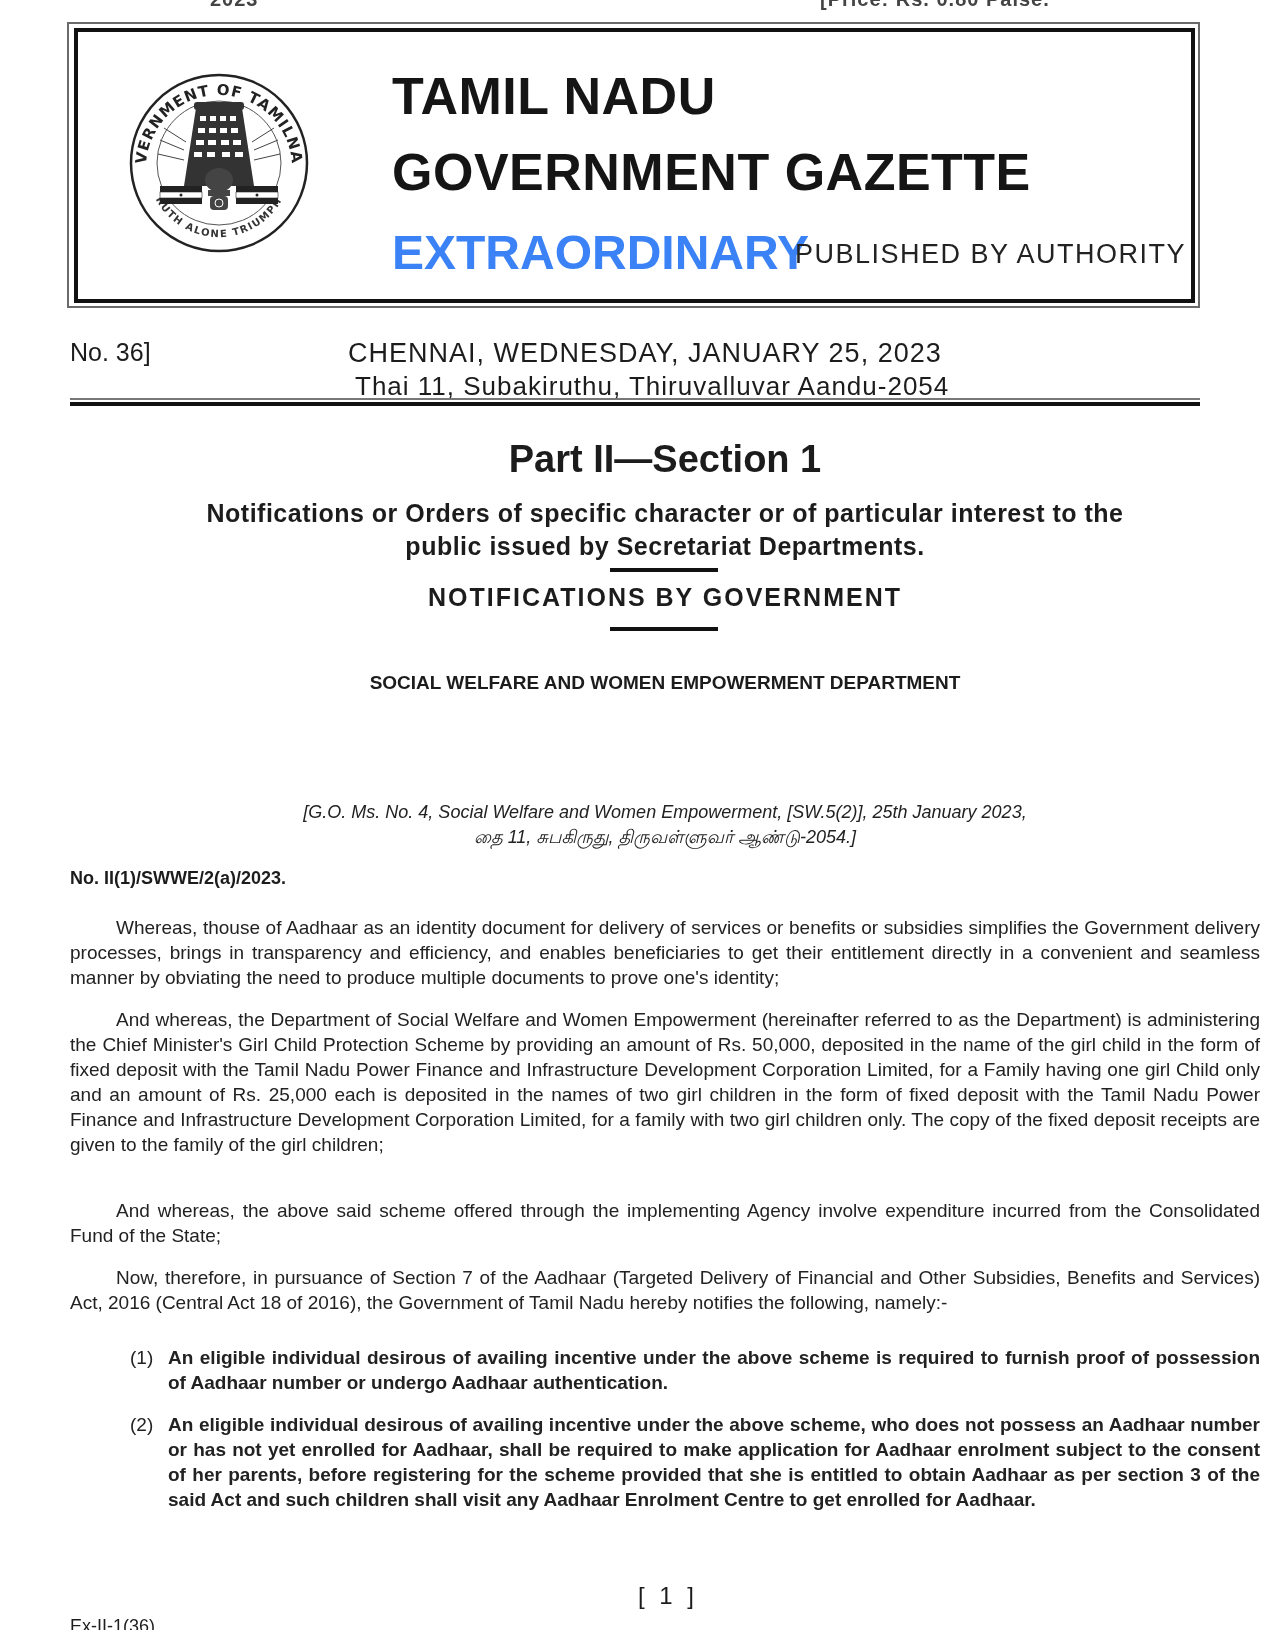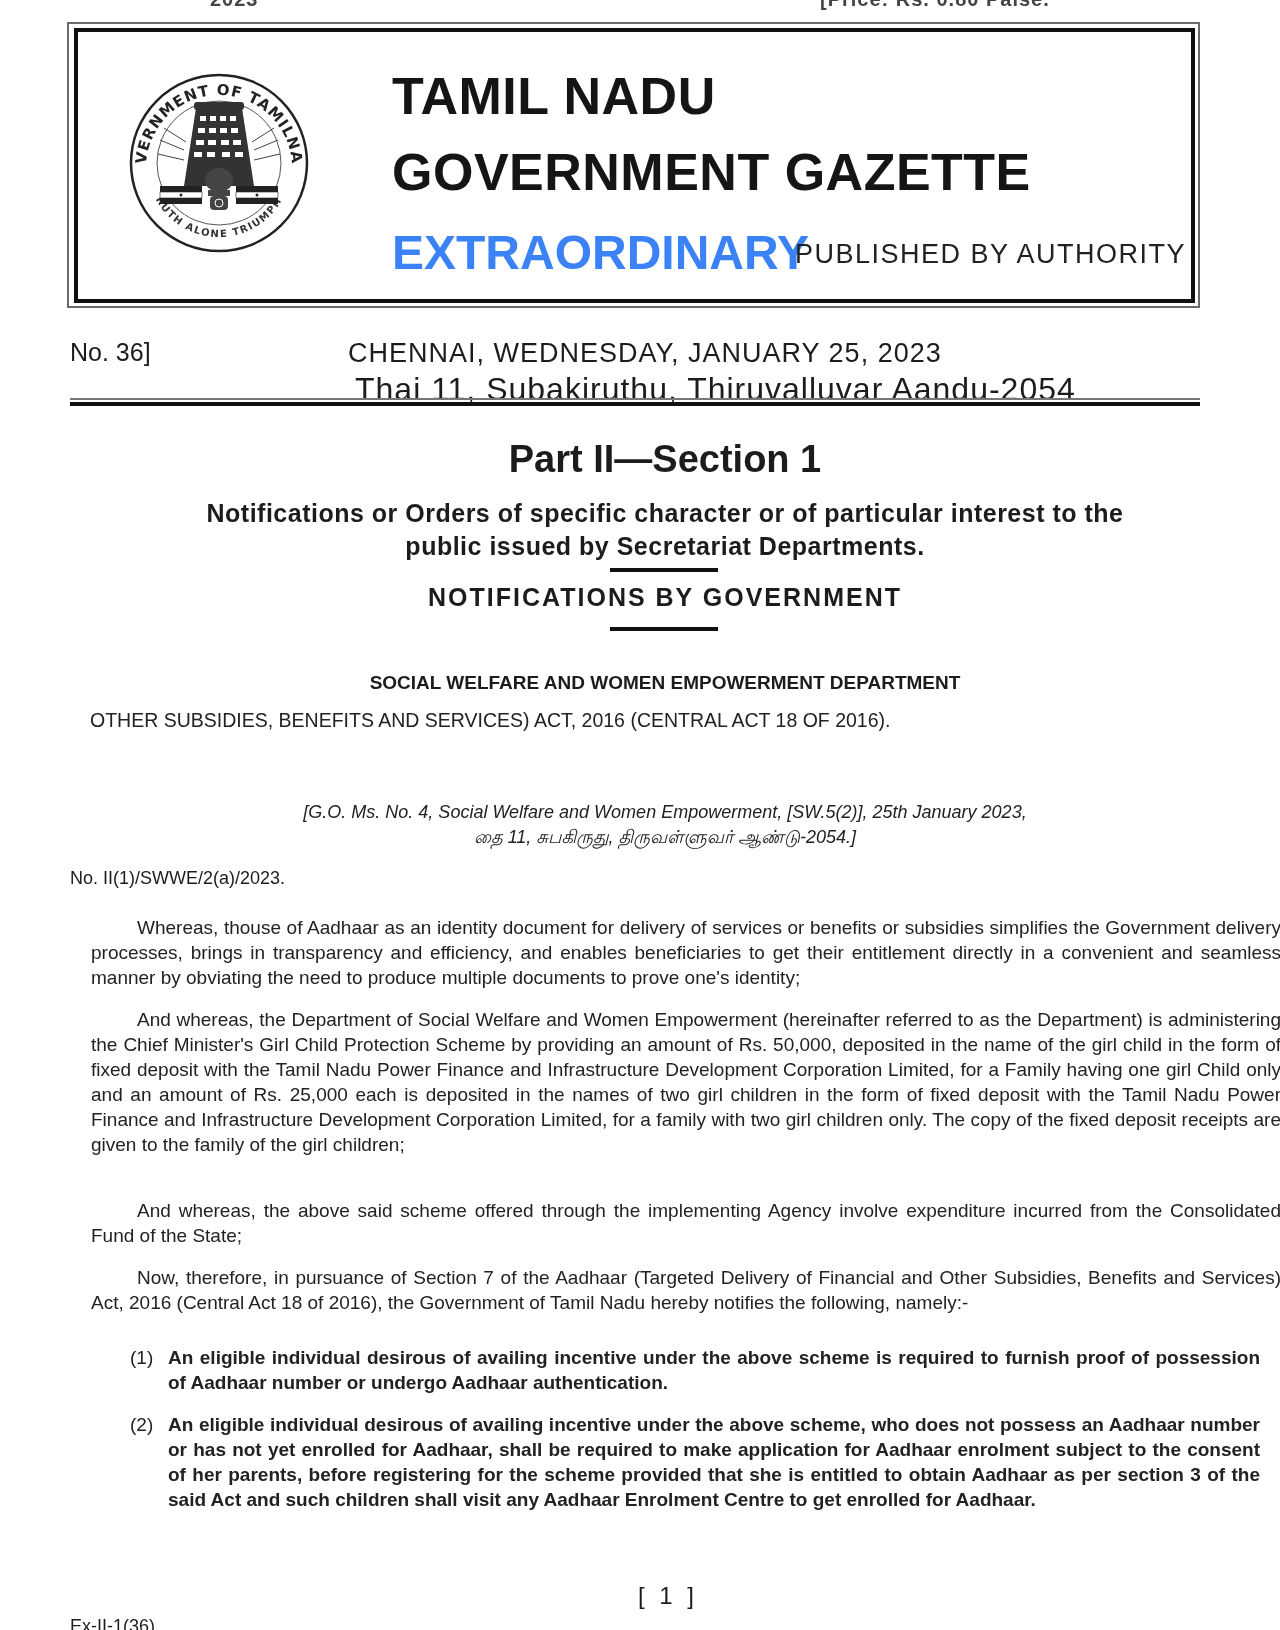--- a/index.html
+++ b/index.html
@@ -10,34 +10,34 @@
   .frame-outer { left: 67px; top: 22px; width: 1133px; height: 286px; border: 2px solid #6a6a6a; box-sizing: border-box; }
   .frame-inner { left: 74px; top: 28px; width: 1121px; height: 275px; border: 4px solid #111; box-sizing: border-box; }
   .seal { left: 124px; top: 68px; width: 190px; height: 190px; }
   .title1, .title2 { left: 392px; font-weight: bold; font-size: 52px; letter-spacing: 0.5px; color: #151515; line-height: 1; }
   .title1 { top: 70px; }
   .title2 { top: 146px; }
   .extra { left: 392px; top: 229px; font-weight: bold; font-size: 48px; color: #3b82f6; line-height: 1; text-align: right; }
   .pub { left: 795px; top: 241px; font-size: 27px; letter-spacing: 1.5px; color: #222; line-height: 1; }
   .issue-no { left: 70px; top: 340px; font-size: 25px; line-height: 1; }
   .date1 { left: 348px; top: 340px; font-size: 27px; letter-spacing: 1px; line-height: 1; }
-  .date2 { left: 355px; top: 373px; font-size: 32px; letter-spacing: 1px; line-height: 1; }
+  .date2 { left: 355px; top: 373px; font-size: 26px; letter-spacing: 1px; line-height: 1; }
   .rule-thin { left: 70px; top: 398px; width: 1130px; height: 2px; background: #777; }
   .rule-thick { left: 70px; top: 402px; width: 1130px; height: 4px; background: #111; }
   .part { left: 0; width: 1330px; top: 440px; text-align: center; font-weight: bold; font-size: 38px; line-height: 1; }
   .center { left: 0; width: 1330px; text-align: center; }
   .subt { top: 497px; font-weight: bold; font-size: 25px; line-height: 33px; letter-spacing: 0.5px; }
   .short-rule { left: 610px; width: 108px; height: 4px; background: #111; }
   .notif { top: 585px; font-weight: bold; font-size: 25px; letter-spacing: 2px; line-height: 1; }
   .dept { top: 673px; font-weight: bold; font-size: 19px; line-height: 1; }
   .notif-title { left: 70px; width: 1195px; top: 708px; font-size: 19.5px; line-height: 25px; color: #222; }
   .notif-title .indent { padding-left: 20px; display: block; }
   .go-ref { top: 800px; font-style: italic; font-size: 18px; line-height: 25px; color: #222; }
-  .refno { left: 70px; top: 869px; font-weight: normal; font-size: 18px; line-height: 1; }
-  .para { left: 70px; width: 1190px; font-size: 19px; line-height: 25px; text-align: justify; text-indent: 46px; color: #222; margin-left: 21px; }
+  .refno { left: 70px; top: 869px; font-weight: bold; font-size: 18px; line-height: 1; }
+  .para { left: 70px; width: 1190px; font-size: 19px; line-height: 25px; text-align: justify; text-indent: 46px; color: #222; }
   .item { left: 130px; width: 1130px; font-size: 19px; line-height: 25px; text-align: justify; color: #222; display: flex; }
   .item .num { width: 38px; flex: none; }
   .item .txt { flex: 1; font-weight: bold; }
   .pageno { left: 638px; top: 1584px; font-size: 24px; line-height: 1; letter-spacing: 4px; }
   .code { left: 70px; top: 1617px; font-size: 18px; line-height: 1; }
 </style>
 </head>
 <body>
 
 <div class="abs cut-top" style="left:210px;">2023</div>
@@ -128,21 +128,20 @@
 <div class="abs center subt">
   <div>Notifications or Orders of specific character or of particular interest to the</div>
   <div>public issued by Secretariat Departments.</div>
 </div>
 <div class="abs short-rule" style="top:568px;"></div>
 <div class="abs center notif">NOTIFICATIONS BY GOVERNMENT</div>
 <div class="abs short-rule" style="top:627px;"></div>
 
 <div class="abs center dept">SOCIAL WELFARE AND WOMEN EMPOWERMENT DEPARTMENT</div>
 <div class="abs notif-title">
-  <span class="indent">OTHER SUBSIDIES, BENEFITS AND SERVICES) ACT, 2016 (CENTRAL ACT 18 OF 2016).</span>
 </div>
 <div class="abs center go-ref">
   <div>[G.O. Ms. No. 4, Social Welfare and Women Empowerment, [SW.5(2)], 25th January 2023,</div>
   <div>தை 11, சுபகிருது, திருவள்ளுவர் ஆண்டு-2054.]</div>
 </div>
 <div class="abs refno">No. II(1)/SWWE/2(a)/2023.</div>
 
 <div class="abs para" style="top:915px;">Whereas, thouse of Aadhaar as an identity document for delivery of services or benefits or subsidies simplifies the Government delivery processes, brings in transparency and efficiency, and enables beneficiaries to get their entitlement directly in a convenient and seamless manner by obviating the need to produce multiple documents to prove one's identity;</div>
 <div class="abs para" style="top:1007px;">And whereas, the Department of Social Welfare and Women Empowerment (hereinafter referred to as the Department) is administering the Chief Minister's Girl Child Protection Scheme by providing an amount of Rs. 50,000, deposited in the name of the girl child in the form of fixed deposit with the Tamil Nadu Power Finance and Infrastructure Development Corporation Limited, for a Family having one girl Child only and an amount of Rs. 25,000 each is deposited in the names of two girl children in the form of fixed deposit with the Tamil Nadu Power Finance and Infrastructure Development Corporation Limited, for a family with two girl children only. The copy of the fixed deposit receipts are given to the family of the girl children;</div>
 <div class="abs para" style="top:1198px;">And whereas, the above said scheme offered through the implementing Agency involve expenditure incurred from the Consolidated Fund of the State;</div>

